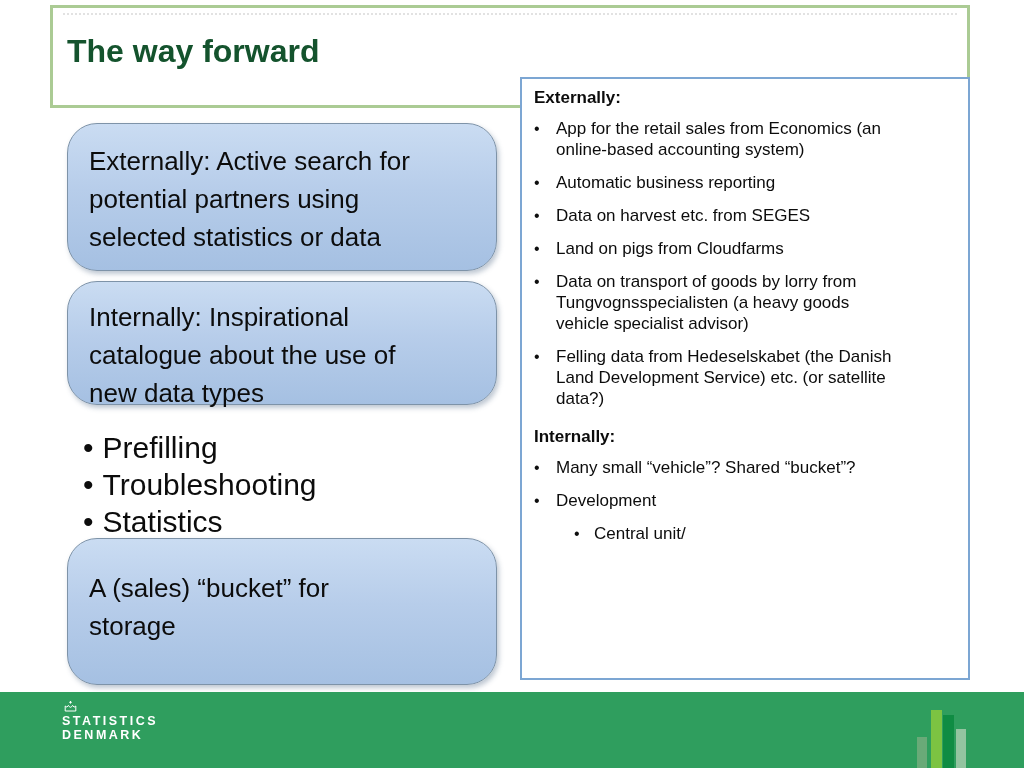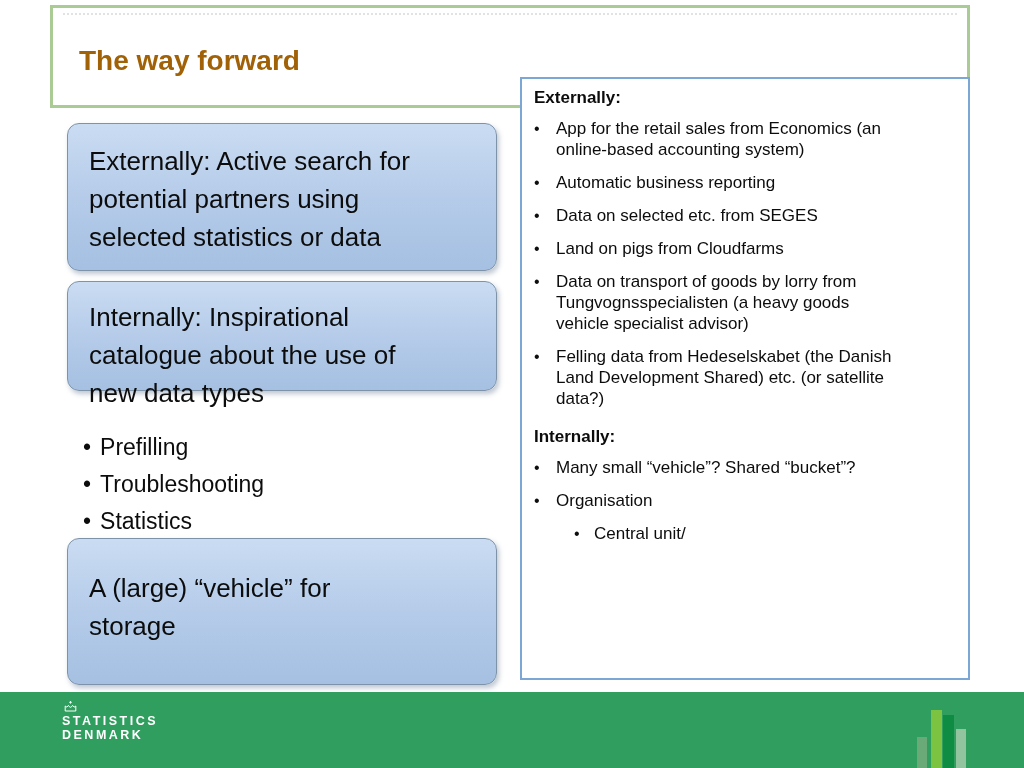--- a/index.html
+++ b/index.html
@@ -14,42 +14,42 @@
   
   .title-box{
     position:absolute;left:50px;top:5px;width:920px;height:103px;
     border:3px solid #abcb94;background:#ffffff;box-sizing:border-box;
   }
   .dotted-guide{
     position:absolute;left:10px;right:10px;top:5px;height:0;
     border-top:2px dotted #dcdcdc;opacity:.8;
   }
   .slide-title{
-    margin:16px;padding:22px 0 0 10px;
-    font-size:28px;font-weight:bold;color:#a16207;line-height:1.1;
+    margin:4px;padding:22px 0 0 10px;
+    font-size:32px;font-weight:bold;color:#14532d;line-height:1.1;
   }
 
   
   .bluebox{
     position:absolute;left:67px;width:430px;box-sizing:border-box;
-    border:1.5px solid #7e93a8;border-radius:12px;
+    border:1.5px solid #7e93a8;border-radius:30px;
     background:linear-gradient(180deg,#cadcf2 0%,#b7cdea 45%,#a5c0e2 100%);
     box-shadow:2px 3px 5px rgba(110,130,155,.45);
   }
   .bluebox p{
     margin:0;font-size:26px;line-height:38px;color:#0c0c0c;
     white-space:pre-line;
   }
   .box1{top:123px;height:148px;padding:18px 8px 0 21px;}
-  .box2{top:281px;height:110px;padding:16px 8px 0 21px;}
+  .box2{top:281px;height:124px;padding:16px 8px 0 21px;}
   .box3{top:538px;height:147px;padding:30px 8px 0 21px;}
 
   
   .mid-bullets{position:absolute;left:83px;top:429px;margin:0;padding:0;list-style:none;}
-  .mid-bullets li{font-size:23px;line-height:37px;color:#0c0c0c;}
+  .mid-bullets li{font-size:30px;line-height:37px;color:#0c0c0c;}
   .mid-bullets li::before{content:"\2022";margin-right:9px;}
 
   
   .right-panel{
     position:absolute;left:520px;top:77px;width:450px;height:603px;
     background:#ffffff;border:2px solid #7ca6d3;box-sizing:border-box;
     padding:8px 10px 0 12px;
   }
   .rp-heading{font-size:17px;font-weight:bold;line-height:21px;margin:0 0 10px 0;color:#0c0c0c;}
   .rp-heading.second{margin-top:17px;}
@@ -97,48 +97,48 @@
       <span class="dot"></span>
       <span class="txt">App for the retail sales from Economics (an
 online-based accounting system)</span>
     </div>
     <div class="rp-item">
       <span class="dot"></span>
       <span class="txt">Automatic business reporting</span>
     </div>
     <div class="rp-item">
       <span class="dot"></span>
-      <span class="txt">Data on selected etc. from SEGES</span>
+      <span class="txt">Data on harvest etc. from SEGES</span>
     </div>
     <div class="rp-item">
       <span class="dot"></span>
       <span class="txt">Land on pigs from Cloudfarms</span>
     </div>
     <div class="rp-item">
       <span class="dot"></span>
       <span class="txt">Data on transport of goods by lorry from
 Tungvognsspecialisten (a heavy goods
 vehicle specialist advisor)</span>
     </div>
     <div class="rp-item">
       <span class="dot"></span>
       <span class="txt">Felling data from Hedeselskabet (the Danish
-Land Development Shared) etc. (or satellite
+Land Development Service) etc. (or satellite
 data?)</span>
     </div>
 
     <p class="rp-heading second">Internally:</p>
 
     <div class="rp-item">
       <span class="dot"></span>
       <span class="txt">Many small “vehicle”? Shared “bucket”?</span>
     </div>
     <div class="rp-item">
       <span class="dot"></span>
-      <span class="txt">Organisation</span>
+      <span class="txt">Development</span>
     </div>
     <div class="rp-item sub">
       <span class="dot"></span>
       <span class="txt">Central unit/</span>
     </div>
   </div>
 
   <div class="bluebox box1">
     <p>Externally: Active search for
 potential partners using
@@ -151,21 +151,21 @@
 new data types</p>
   </div>
 
   <ul class="mid-bullets">
     <li>Prefilling</li>
     <li>Troubleshooting</li>
     <li>Statistics</li>
   </ul>
 
   <div class="bluebox box3">
-    <p>A (large) “vehicle” for
+    <p>A (sales) “bucket” for
 storage</p>
   </div>
 
   <div class="footer">
     <div class="logo">
       <svg class="crown" width="15" height="11" viewBox="0 0 15 11">
         <g stroke="#ffffff" stroke-width="1" fill="none">
           <path d="M7.5 0 v2.6 M6.2 1.3 h2.6"></path>
           <path d="M2.2 10 L2.2 5 Q4 7.6 5.4 4.4 Q7.5 8.2 9.6 4.4 Q11 7.6 12.8 5 L12.8 10 Z"></path>
         </g>

